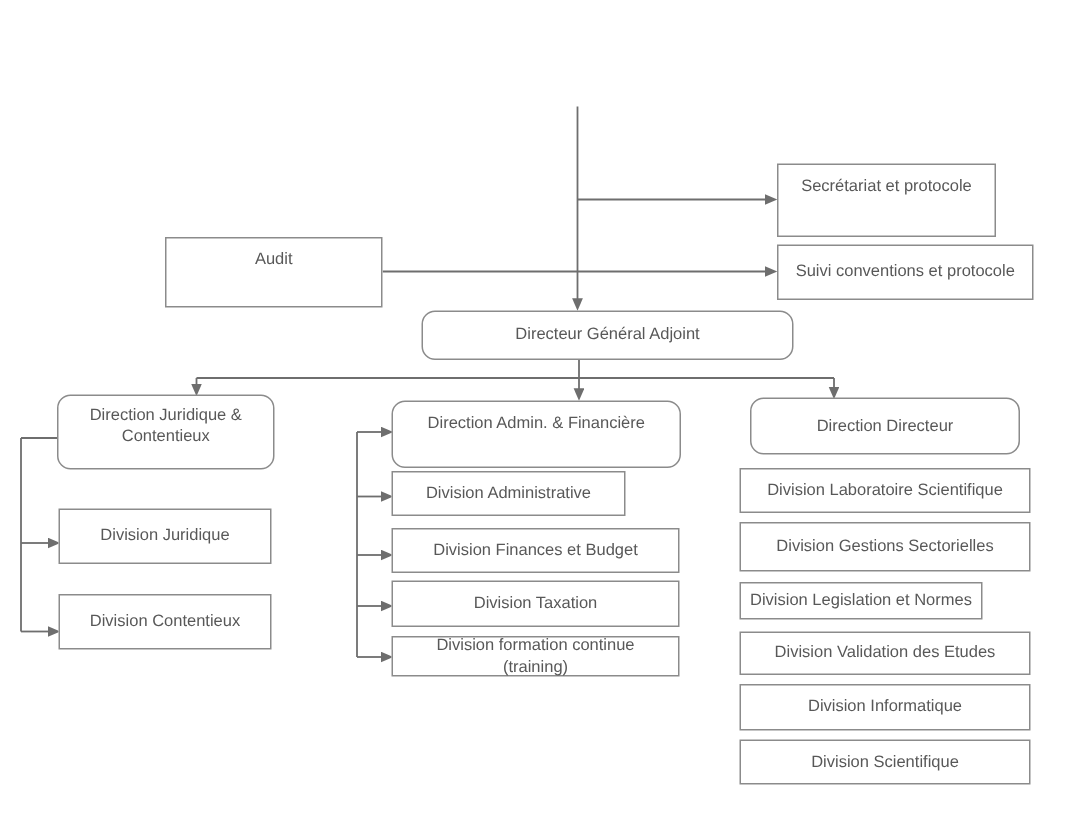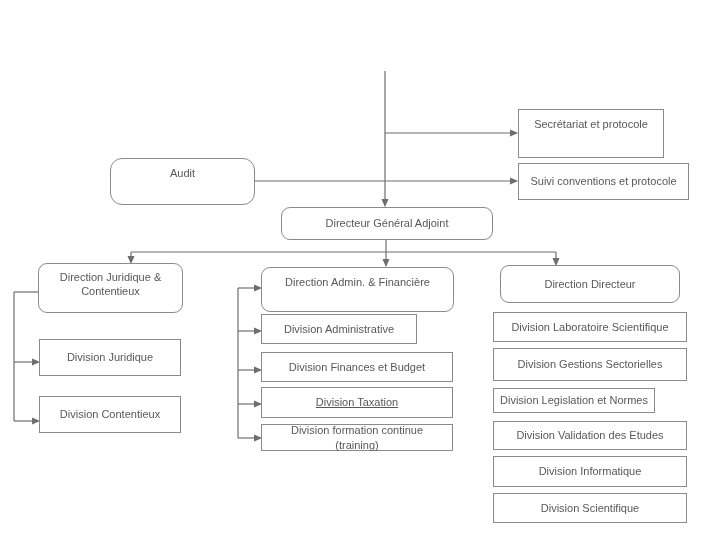--- a/index.html
+++ b/index.html
@@ -67,25 +67,25 @@
 
 
   <div class="node top" style="left:518px; top:109px; width:146px; height:49px;">
     <span>Secrétariat et protocole</span>
   </div>
 
   <div class="node" style="left:518px; top:163px; width:171px; height:37px;">
     <span>Suivi conventions et protocole</span>
   </div>
 
-  <div class="node top" style="left:110px; top:158px; width:145px; height:47px;border-radius:12px;">
+  <div class="node top" style="left:110px; top:158px; width:145px; height:47px;">
     <span>Audit</span>
   </div>
 
-  <div class="node round" style="left:281px; top:207px; width:212px; height:33px;">
+  <div class="node round" style="left:281px; top:207px; width:248px; height:33px;">
     <span>Directeur Général Adjoint</span>
   </div>
 
   <div class="node round top" style="left:38px; top:263px; width:145px; height:50px; padding-top:6px;">
     <span>Direction Juridique &amp; Contentieux</span>
   </div>
 
   <div class="node" style="left:39px; top:339px; width:142px; height:37px;">
     <span>Division Juridique</span>
   </div>
@@ -99,21 +99,21 @@
   </div>
 
   <div class="node" style="left:261px; top:314px; width:156px; height:30px;">
     <span>Division Administrative</span>
   </div>
 
   <div class="node" style="left:261px; top:352px; width:192px; height:30px;">
     <span>Division Finances et Budget</span>
   </div>
 
-  <div class="node" style="left:261px; top:387px; width:192px; height:31px;text-decoration:underline;">
+  <div class="node" style="left:261px; top:387px; width:192px; height:31px;">
     <span>Division Taxation</span>
   </div>
 
   <div class="node" style="left:261px; top:424px; width:192px; height:27px;">
     <span>Division formation continue (training)</span>
   </div>
 
   <div class="node round" style="left:500px; top:265px; width:180px; height:38px;">
     <span>Direction Directeur</span>
   </div>

